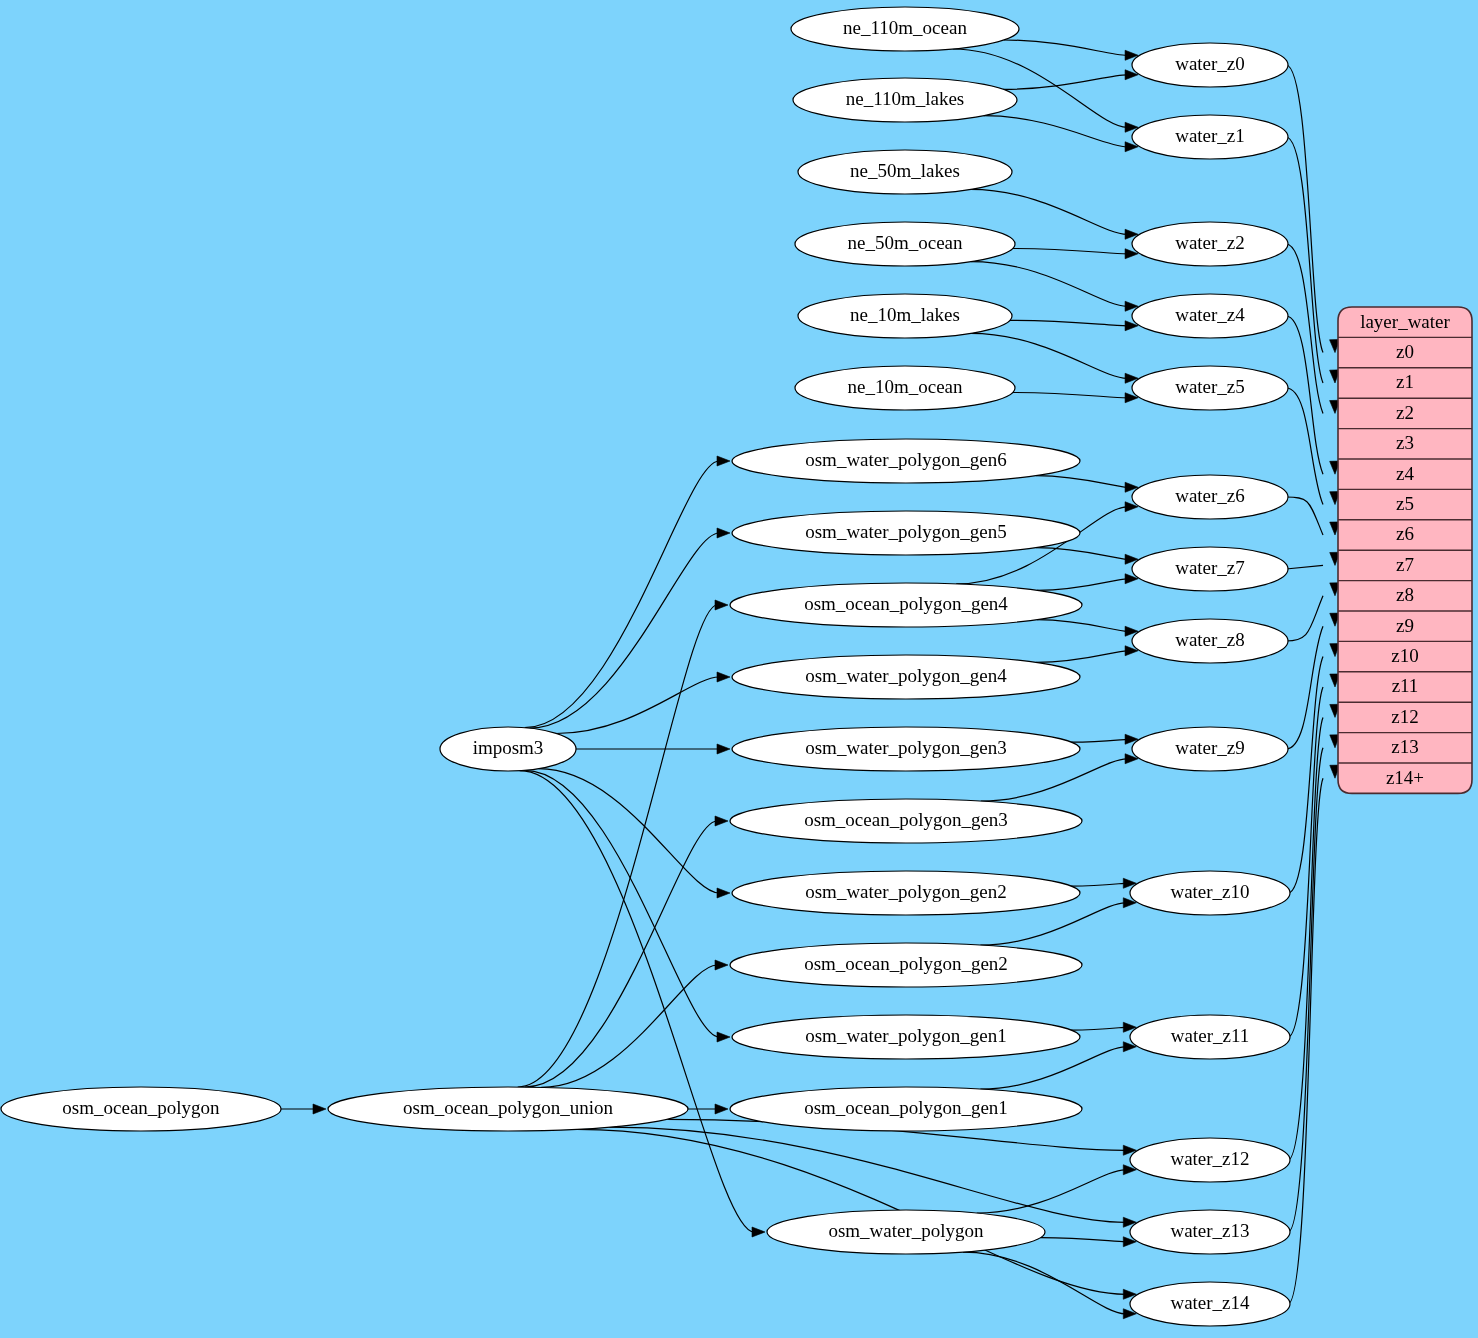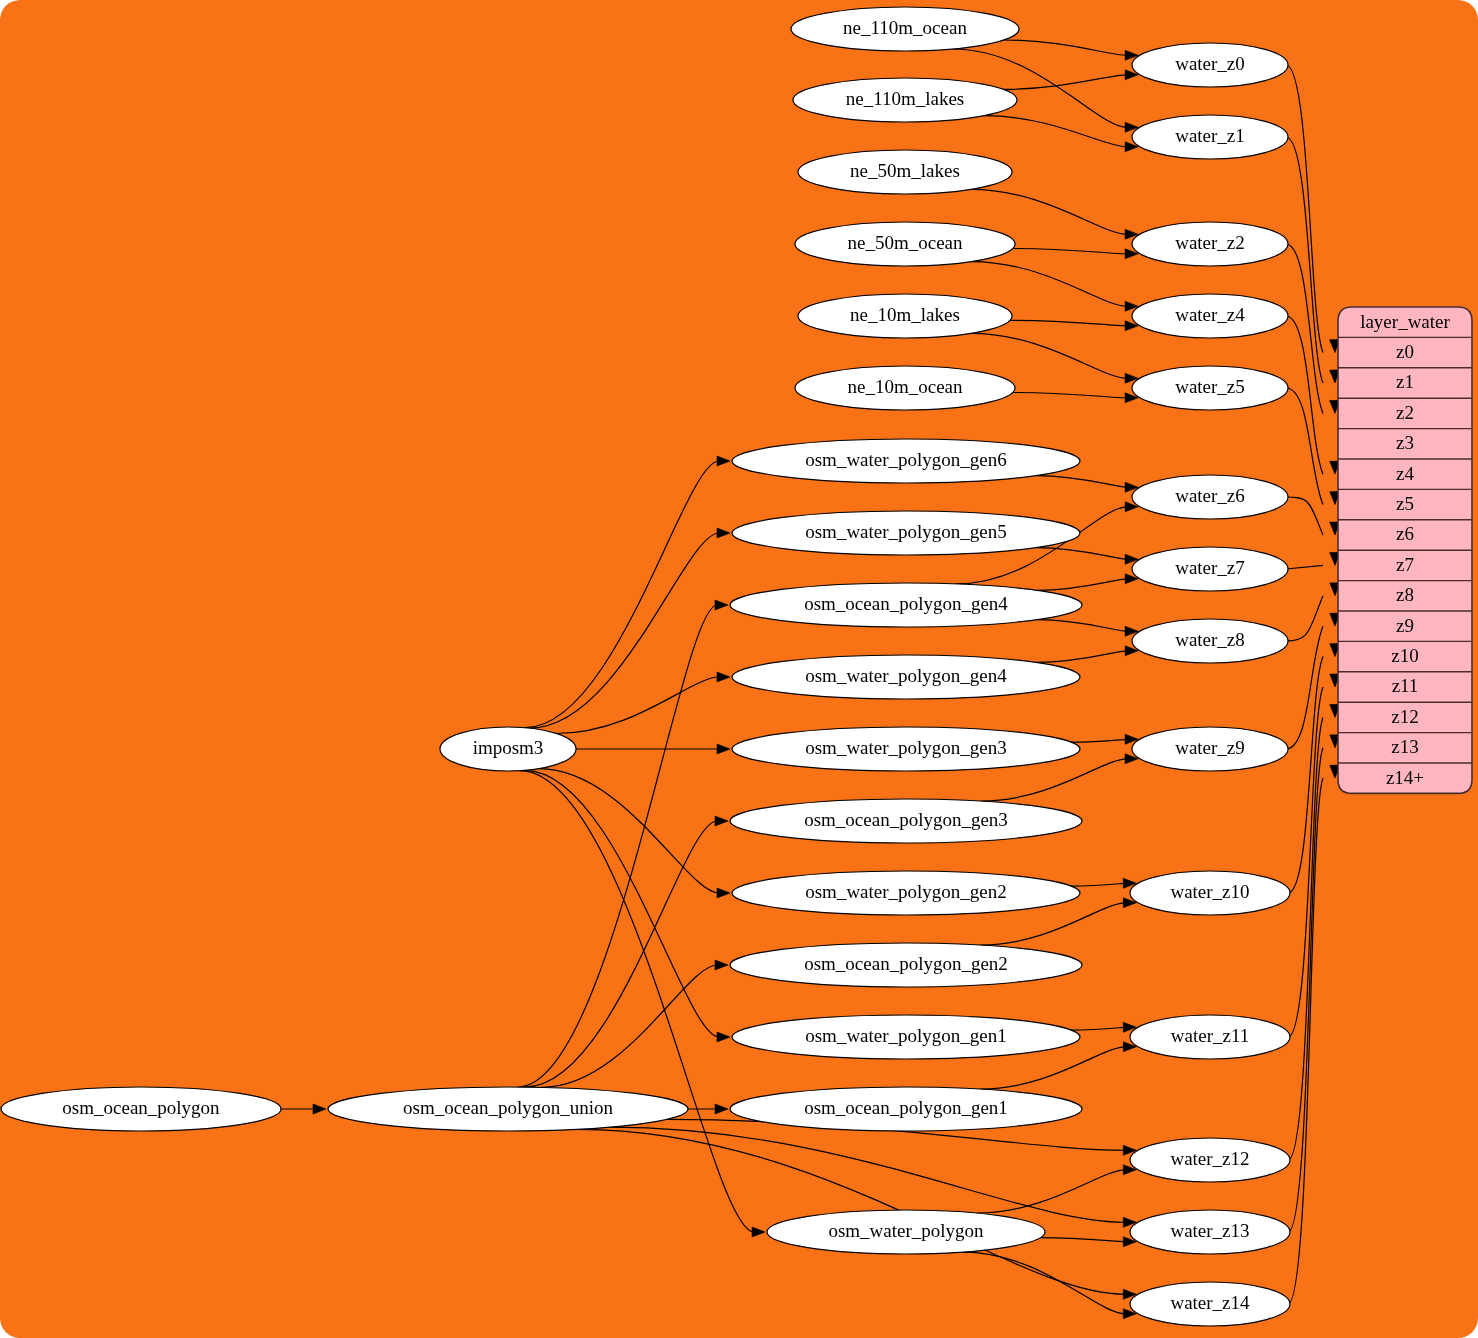--- a/index.html
+++ b/index.html
@@ -4,23 +4,22 @@
 <style>
   html, body {
     margin: 0;
     padding: 0;
     background: #ffffff;
   }
   #canvas {
     position: relative;
     width: 1478px;
     height: 1338px;
-    background: #f97316;
+    background: #7dd3fc;
     font-family: "Liberation Serif", serif;
-    border-radius: 20px;
   }
   svg { display: block; }
   .node-ellipse {
     fill: #ffffff;
     stroke: #000000;
     stroke-width: 1.2;
   }
   .node-label {
     font-family: "Liberation Serif", serif;
     font-size: 19px;

